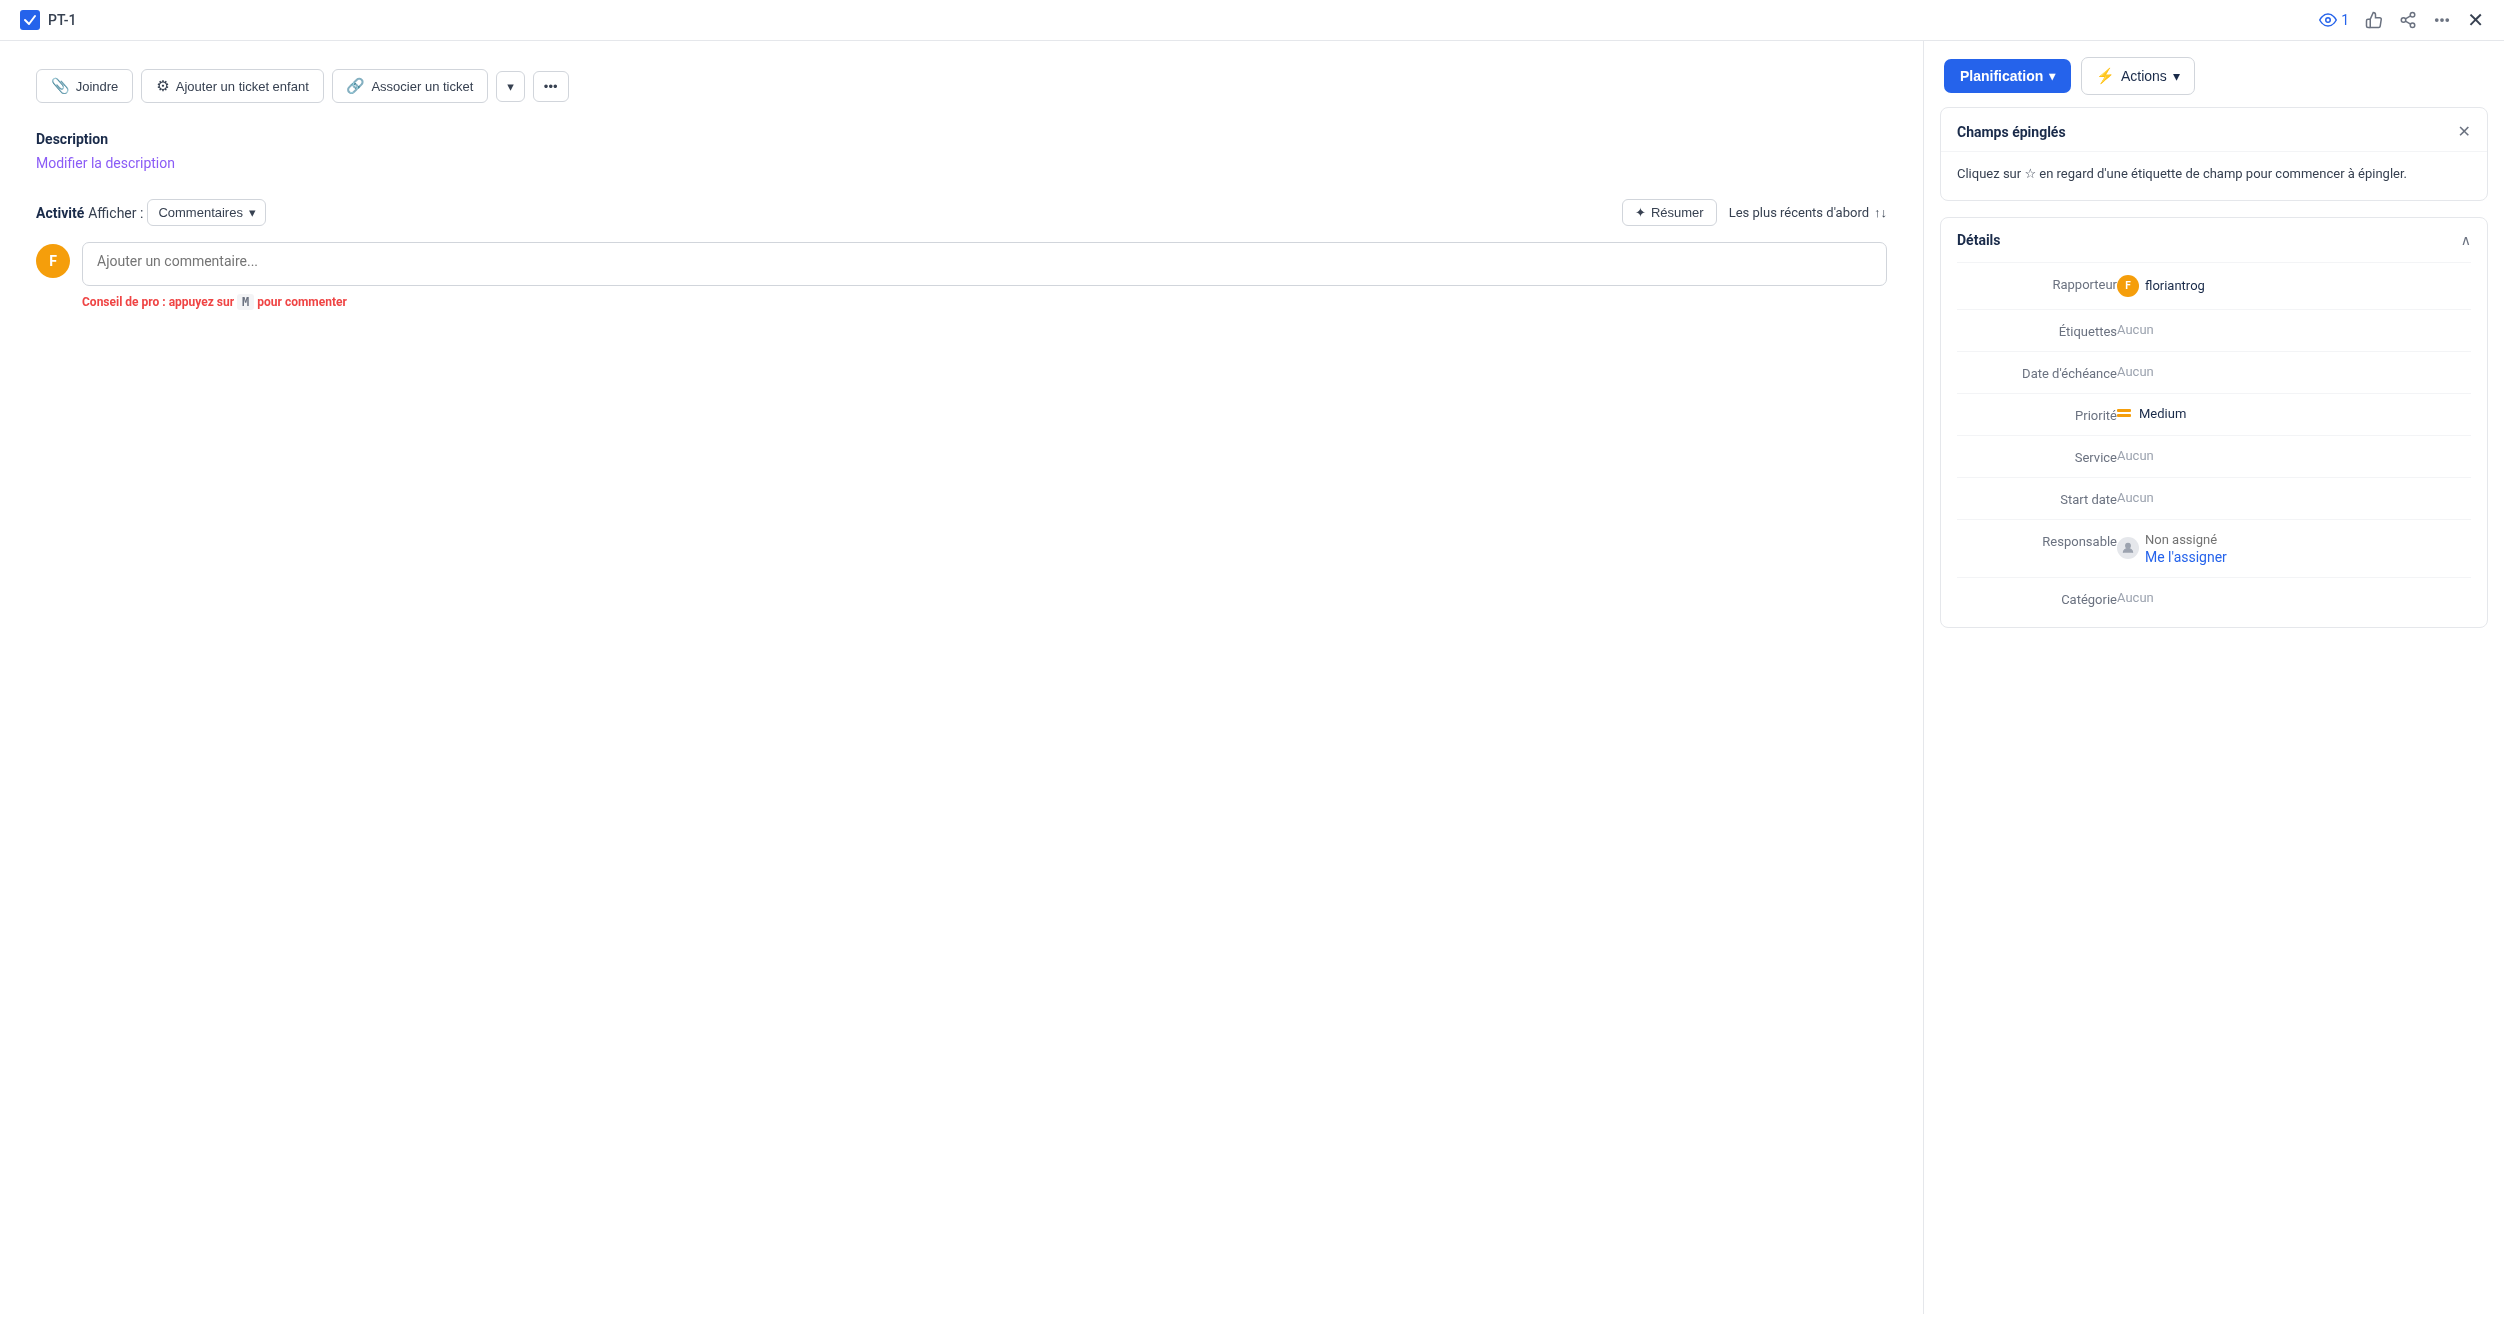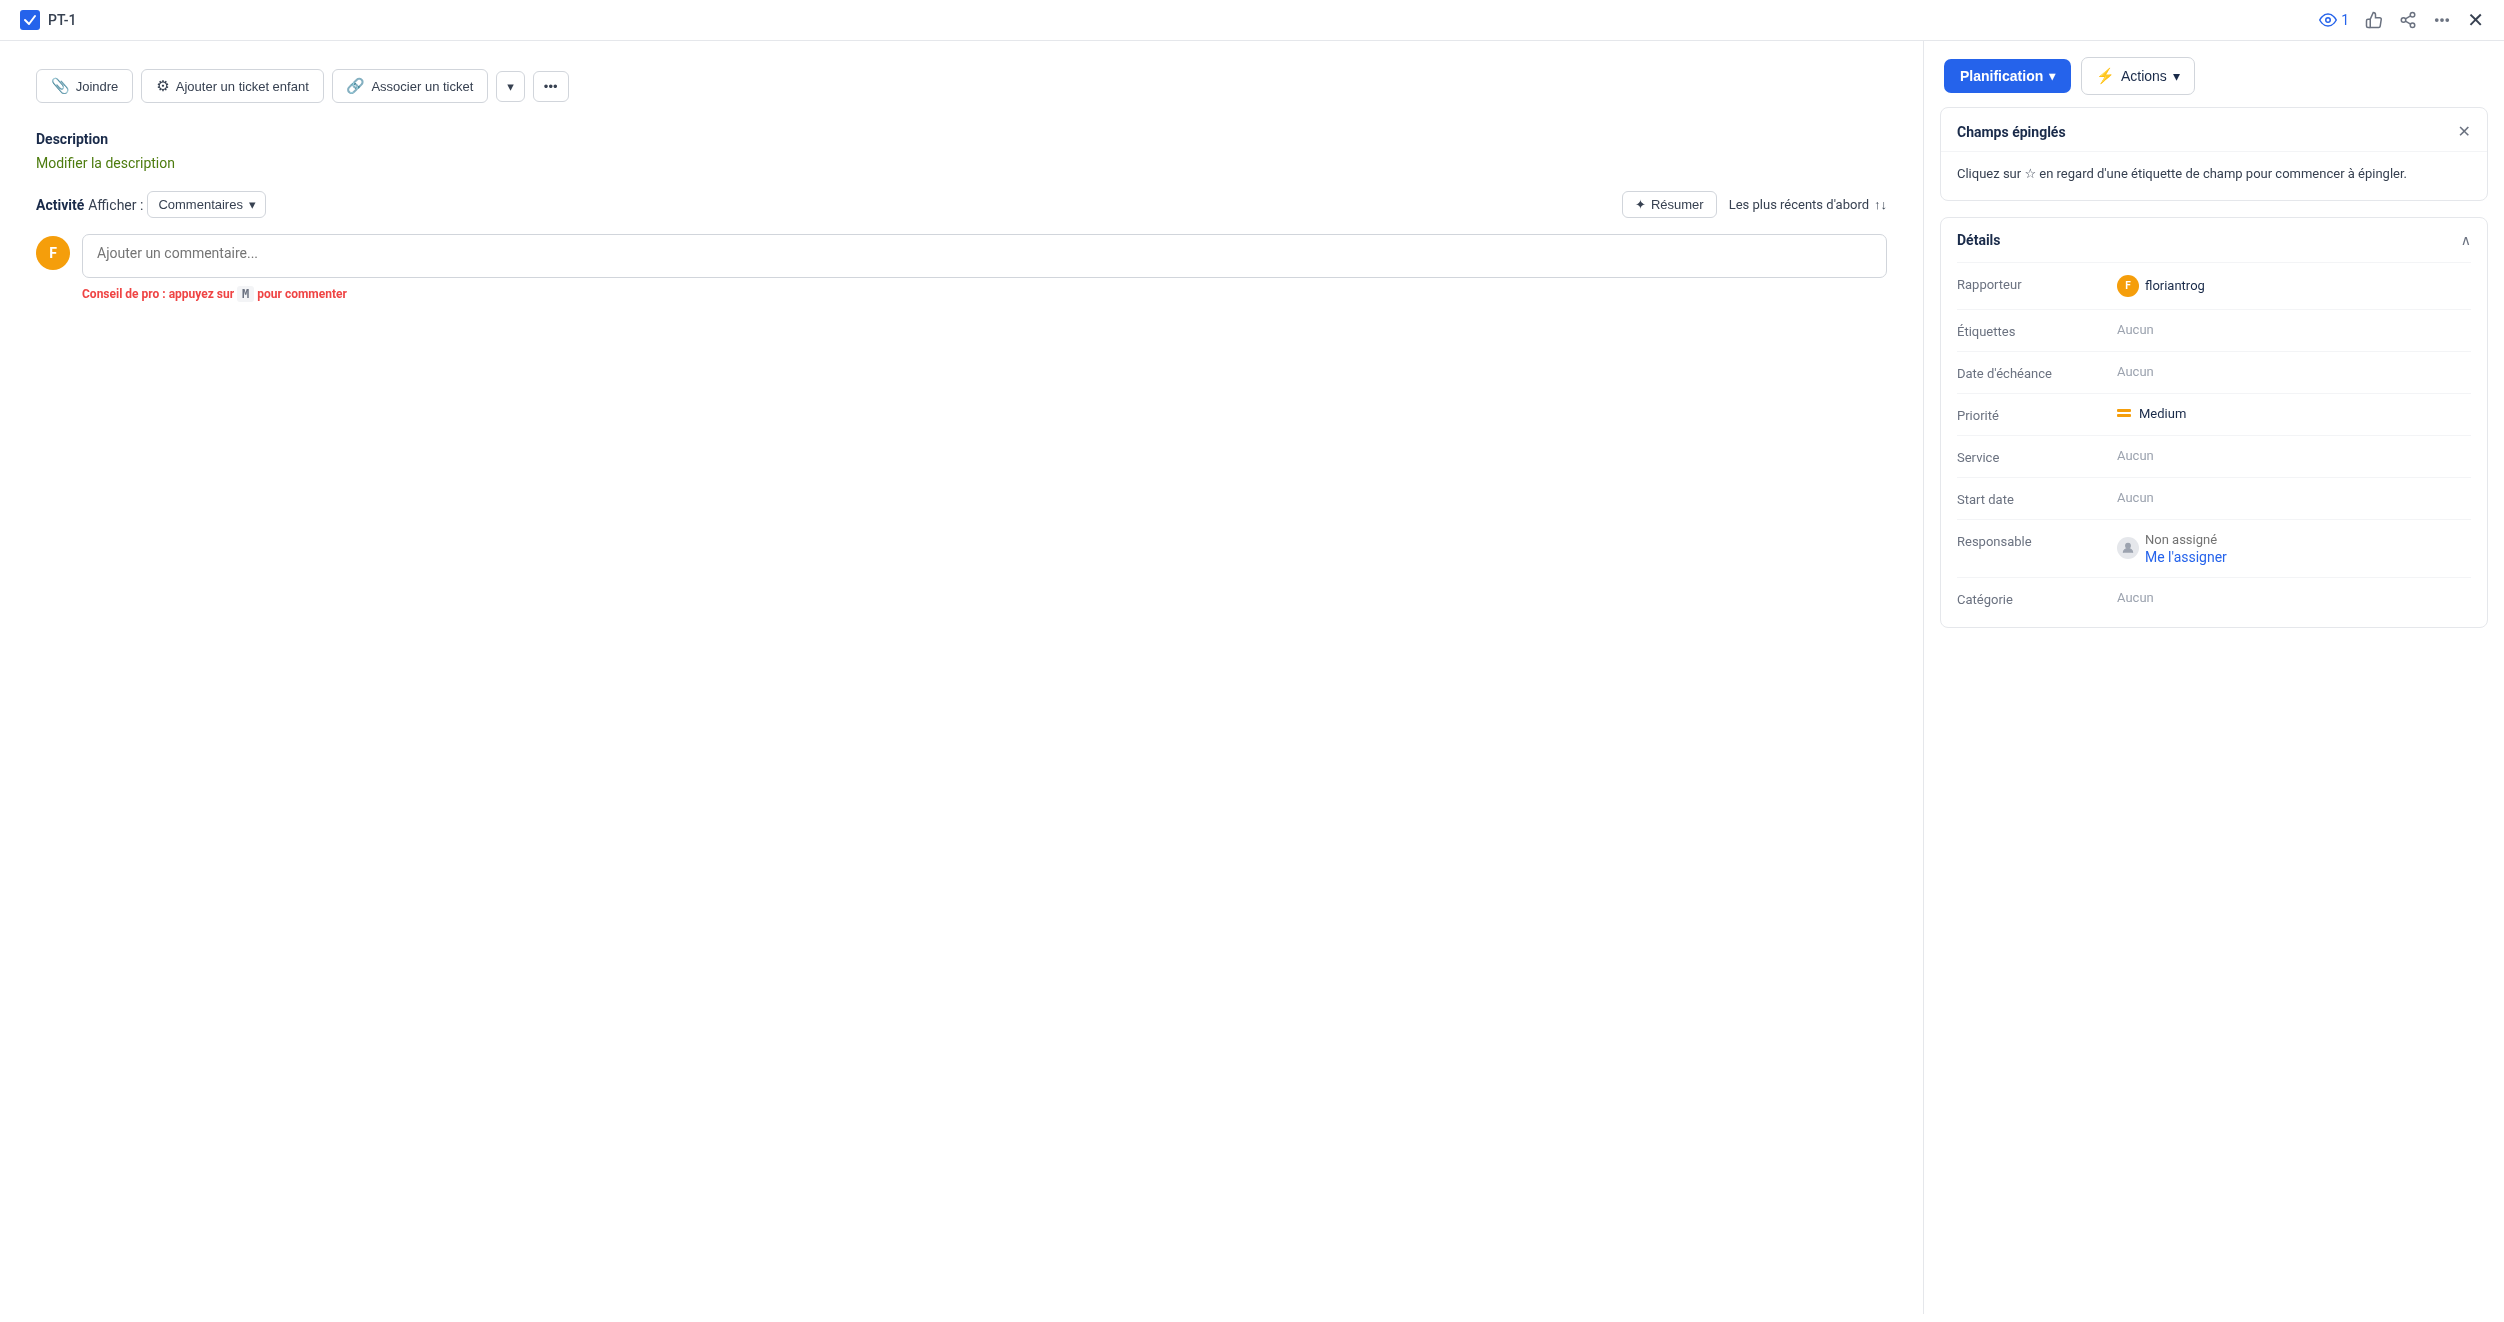--- a/index.html
+++ b/index.html
@@ -32,21 +32,21 @@
     .action-btn {
       display: flex; align-items: center; gap: 6px;
       padding: 7px 14px; border: 1.5px solid #d1d5db; border-radius: 6px;
       background: #fff; cursor: pointer; font-size: 13px; color: #374151; font-weight: 500;
     }
     .action-btn-icon { font-size: 15px; }
     .action-btn-small { padding: 7px 10px; }
 
     
     .section-label { font-size: 14px; font-weight: 700; color: #1a2b4a; margin-bottom: 8px; }
-    .section-placeholder { color: #4d7c0f; font-size: 14px; margin-bottom: 20px; cursor: pointer; }
+    .section-placeholder { color: #8b5cf6; font-size: 14px; margin-bottom: 28px; cursor: pointer; }
 
     
     .activity-section { }
     .activity-header { display: flex; align-items: center; gap: 4px; margin-bottom: 16px; flex-wrap: wrap; }
     .activity-label { font-size: 14px; font-weight: 700; color: #1a2b4a; }
     .afficher-label { color: #374151; font-size: 14px; }
     .activity-controls { display: flex; align-items: center; gap: 12px; margin-left: auto; }
     .dropdown-btn {
       display: flex; align-items: center; gap: 6px;
       padding: 5px 10px; border: 1.5px solid #d1d5db; border-radius: 6px;
@@ -102,21 +102,21 @@
     .pinned-body { padding: 0 16px 16px; border-top: 1px solid #f3f4f6; }
     .pinned-text { font-size: 13px; color: #374151; line-height: 1.5; padding-top: 12px; }
 
     
     .details-section { margin: 0 16px; border: 1px solid #e5e7eb; border-radius: 8px; }
     .details-header { display: flex; align-items: flex-start; justify-content: space-between; padding: 14px 16px; cursor: pointer; }
     .details-title { font-size: 14px; font-weight: 700; color: #1a2b4a; }
     .details-chevron { color: #6b7280; font-size: 14px; }
     .details-body { padding: 0 16px 8px; }
     .detail-row { display: flex; align-items: flex-start; padding: 12px 0; border-top: 1px solid #f3f4f6; }
-    .detail-label { width: 160px; flex-shrink: 0; font-size: 13px; color: #6b7280; padding-top: 2px; }
+    .detail-label { width: 160px; flex-shrink: 0; font-size: 13px; color: #6b7280; padding-top: 2px; text-align: right; }
     .detail-value { flex: 1; font-size: 13px; color: #9ca3af; display: flex; align-items: center; gap: 6px; }
     .detail-value.has-value { color: #1a2b4a; }
     .reporter-avatar {
       width: 22px; height: 22px; border-radius: 50%; background: #f59e0b;
       display: flex; align-items: center; justify-content: center;
       color: #fff; font-weight: 700; font-size: 10px; flex-shrink: 0;
     }
     .assign-avatar {
       width: 22px; height: 22px; border-radius: 50%; background: #e5e7eb;
       display: flex; align-items: center; justify-content: center; flex-shrink: 0;

